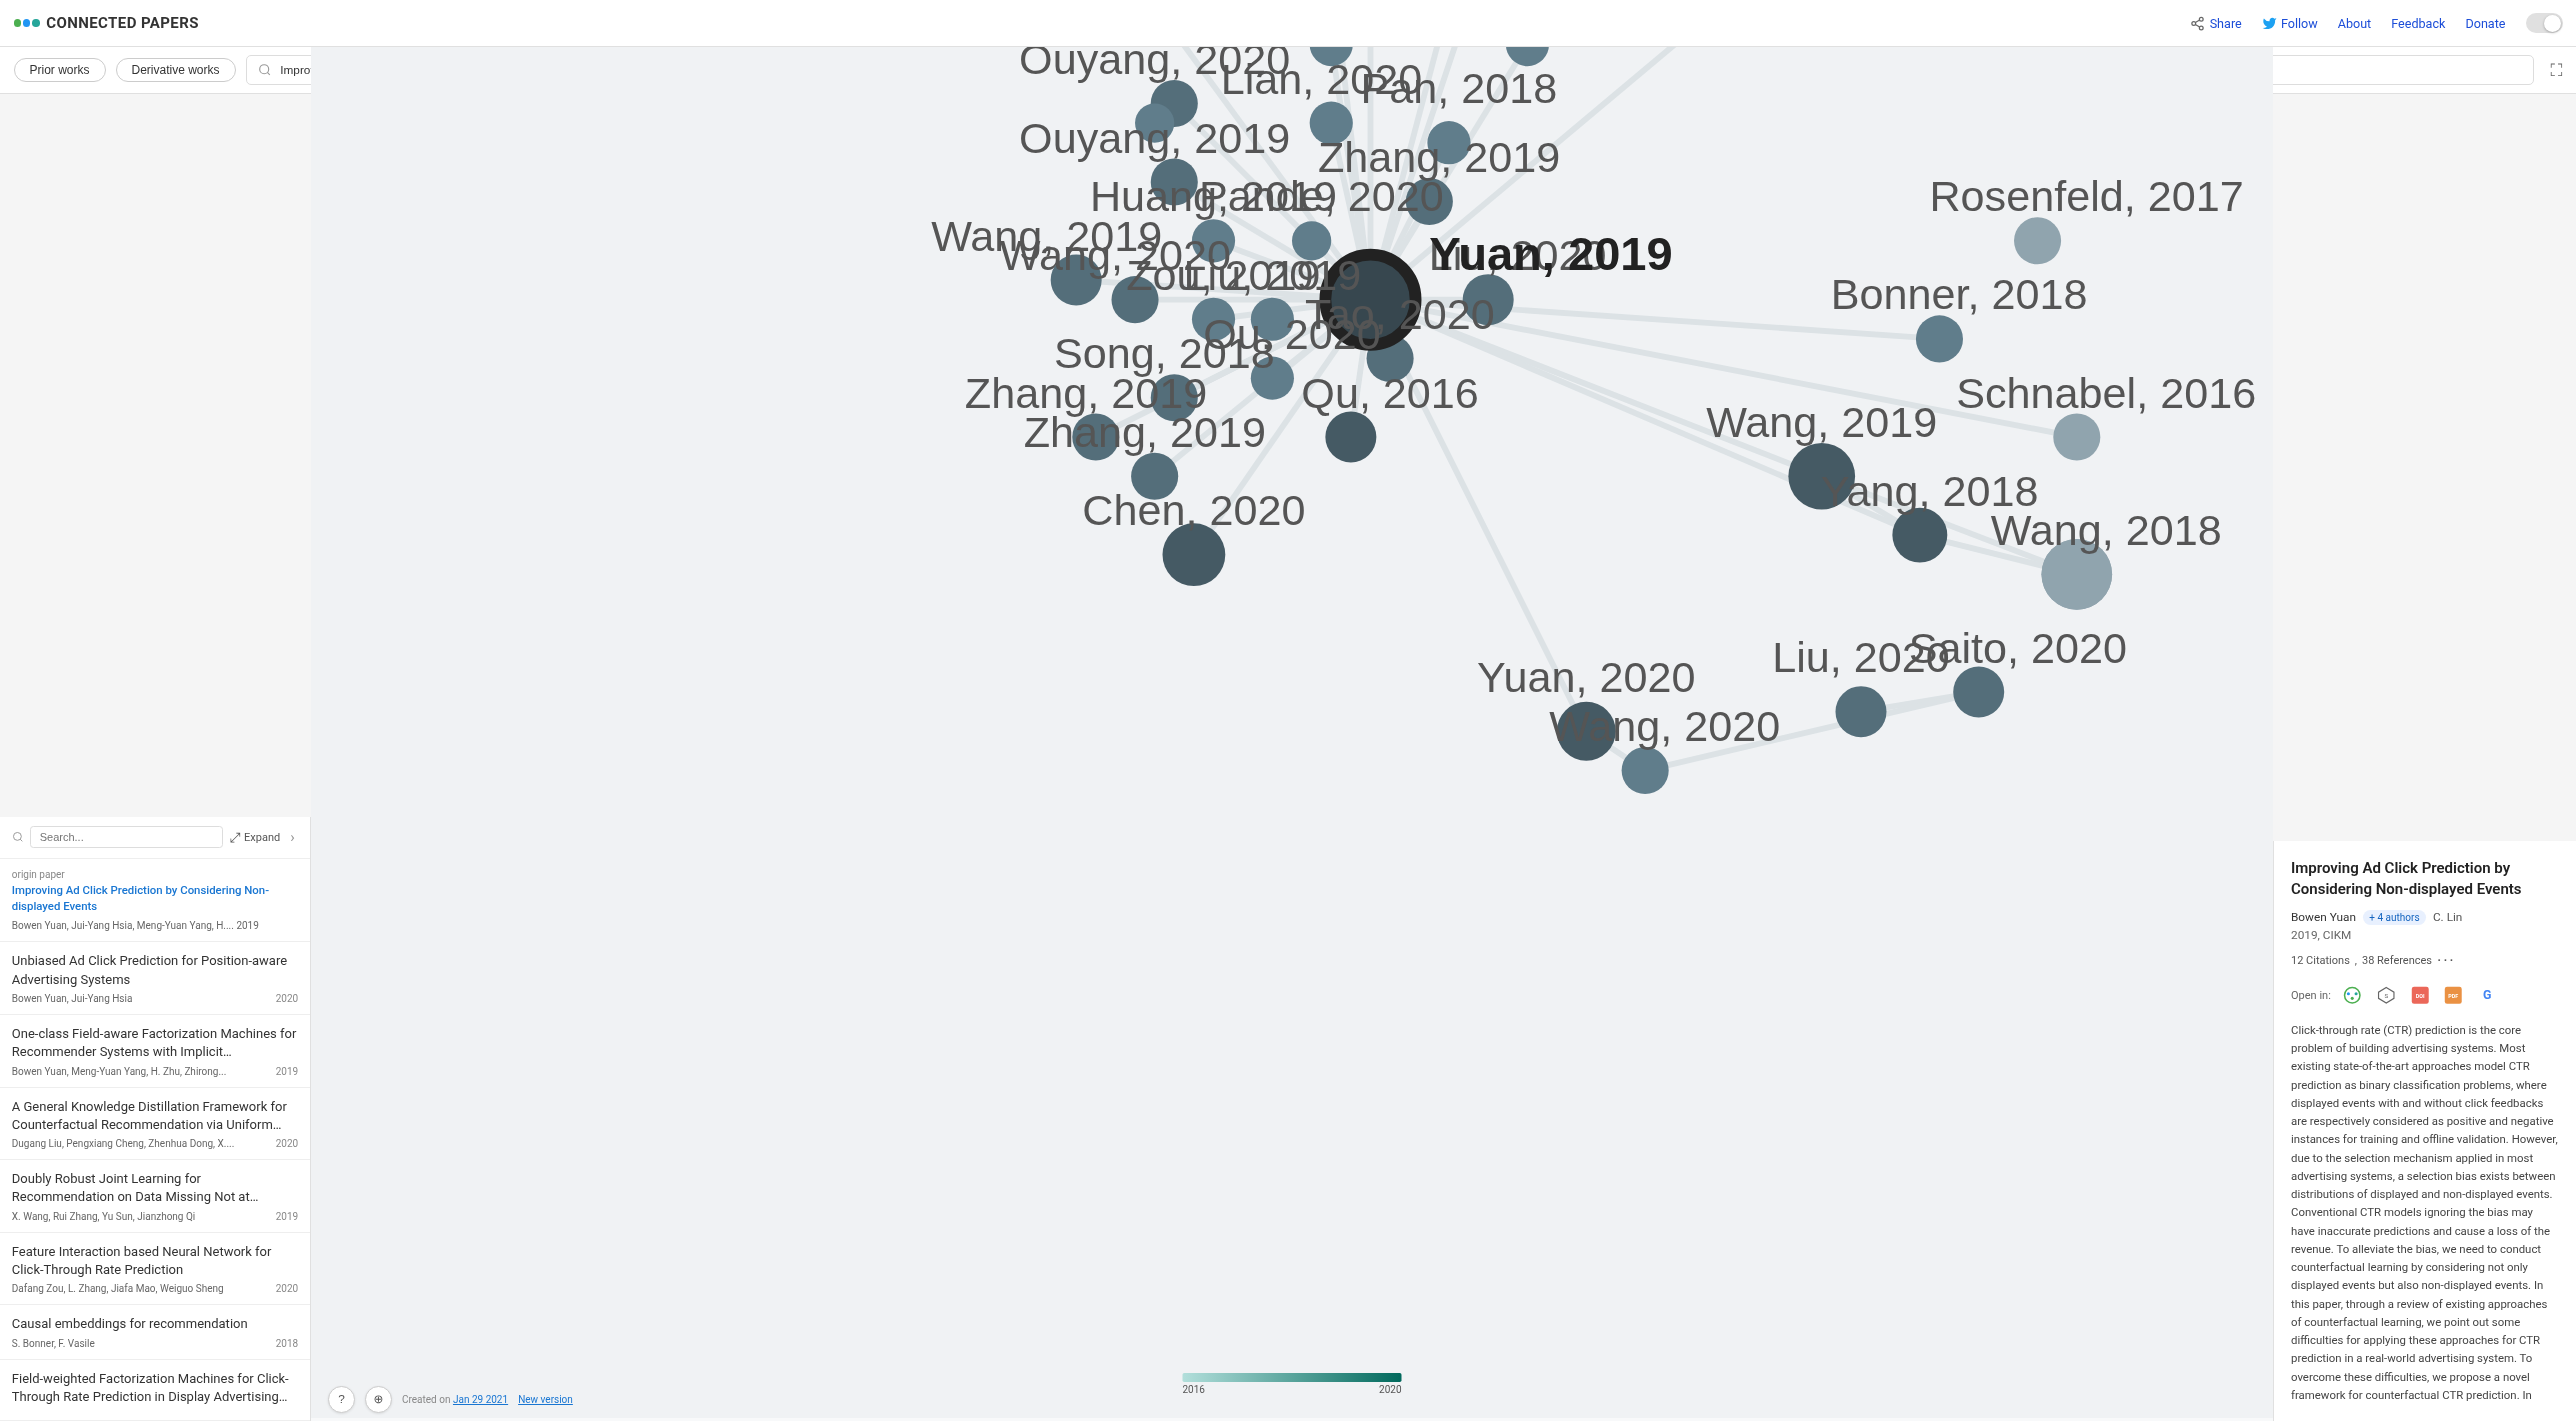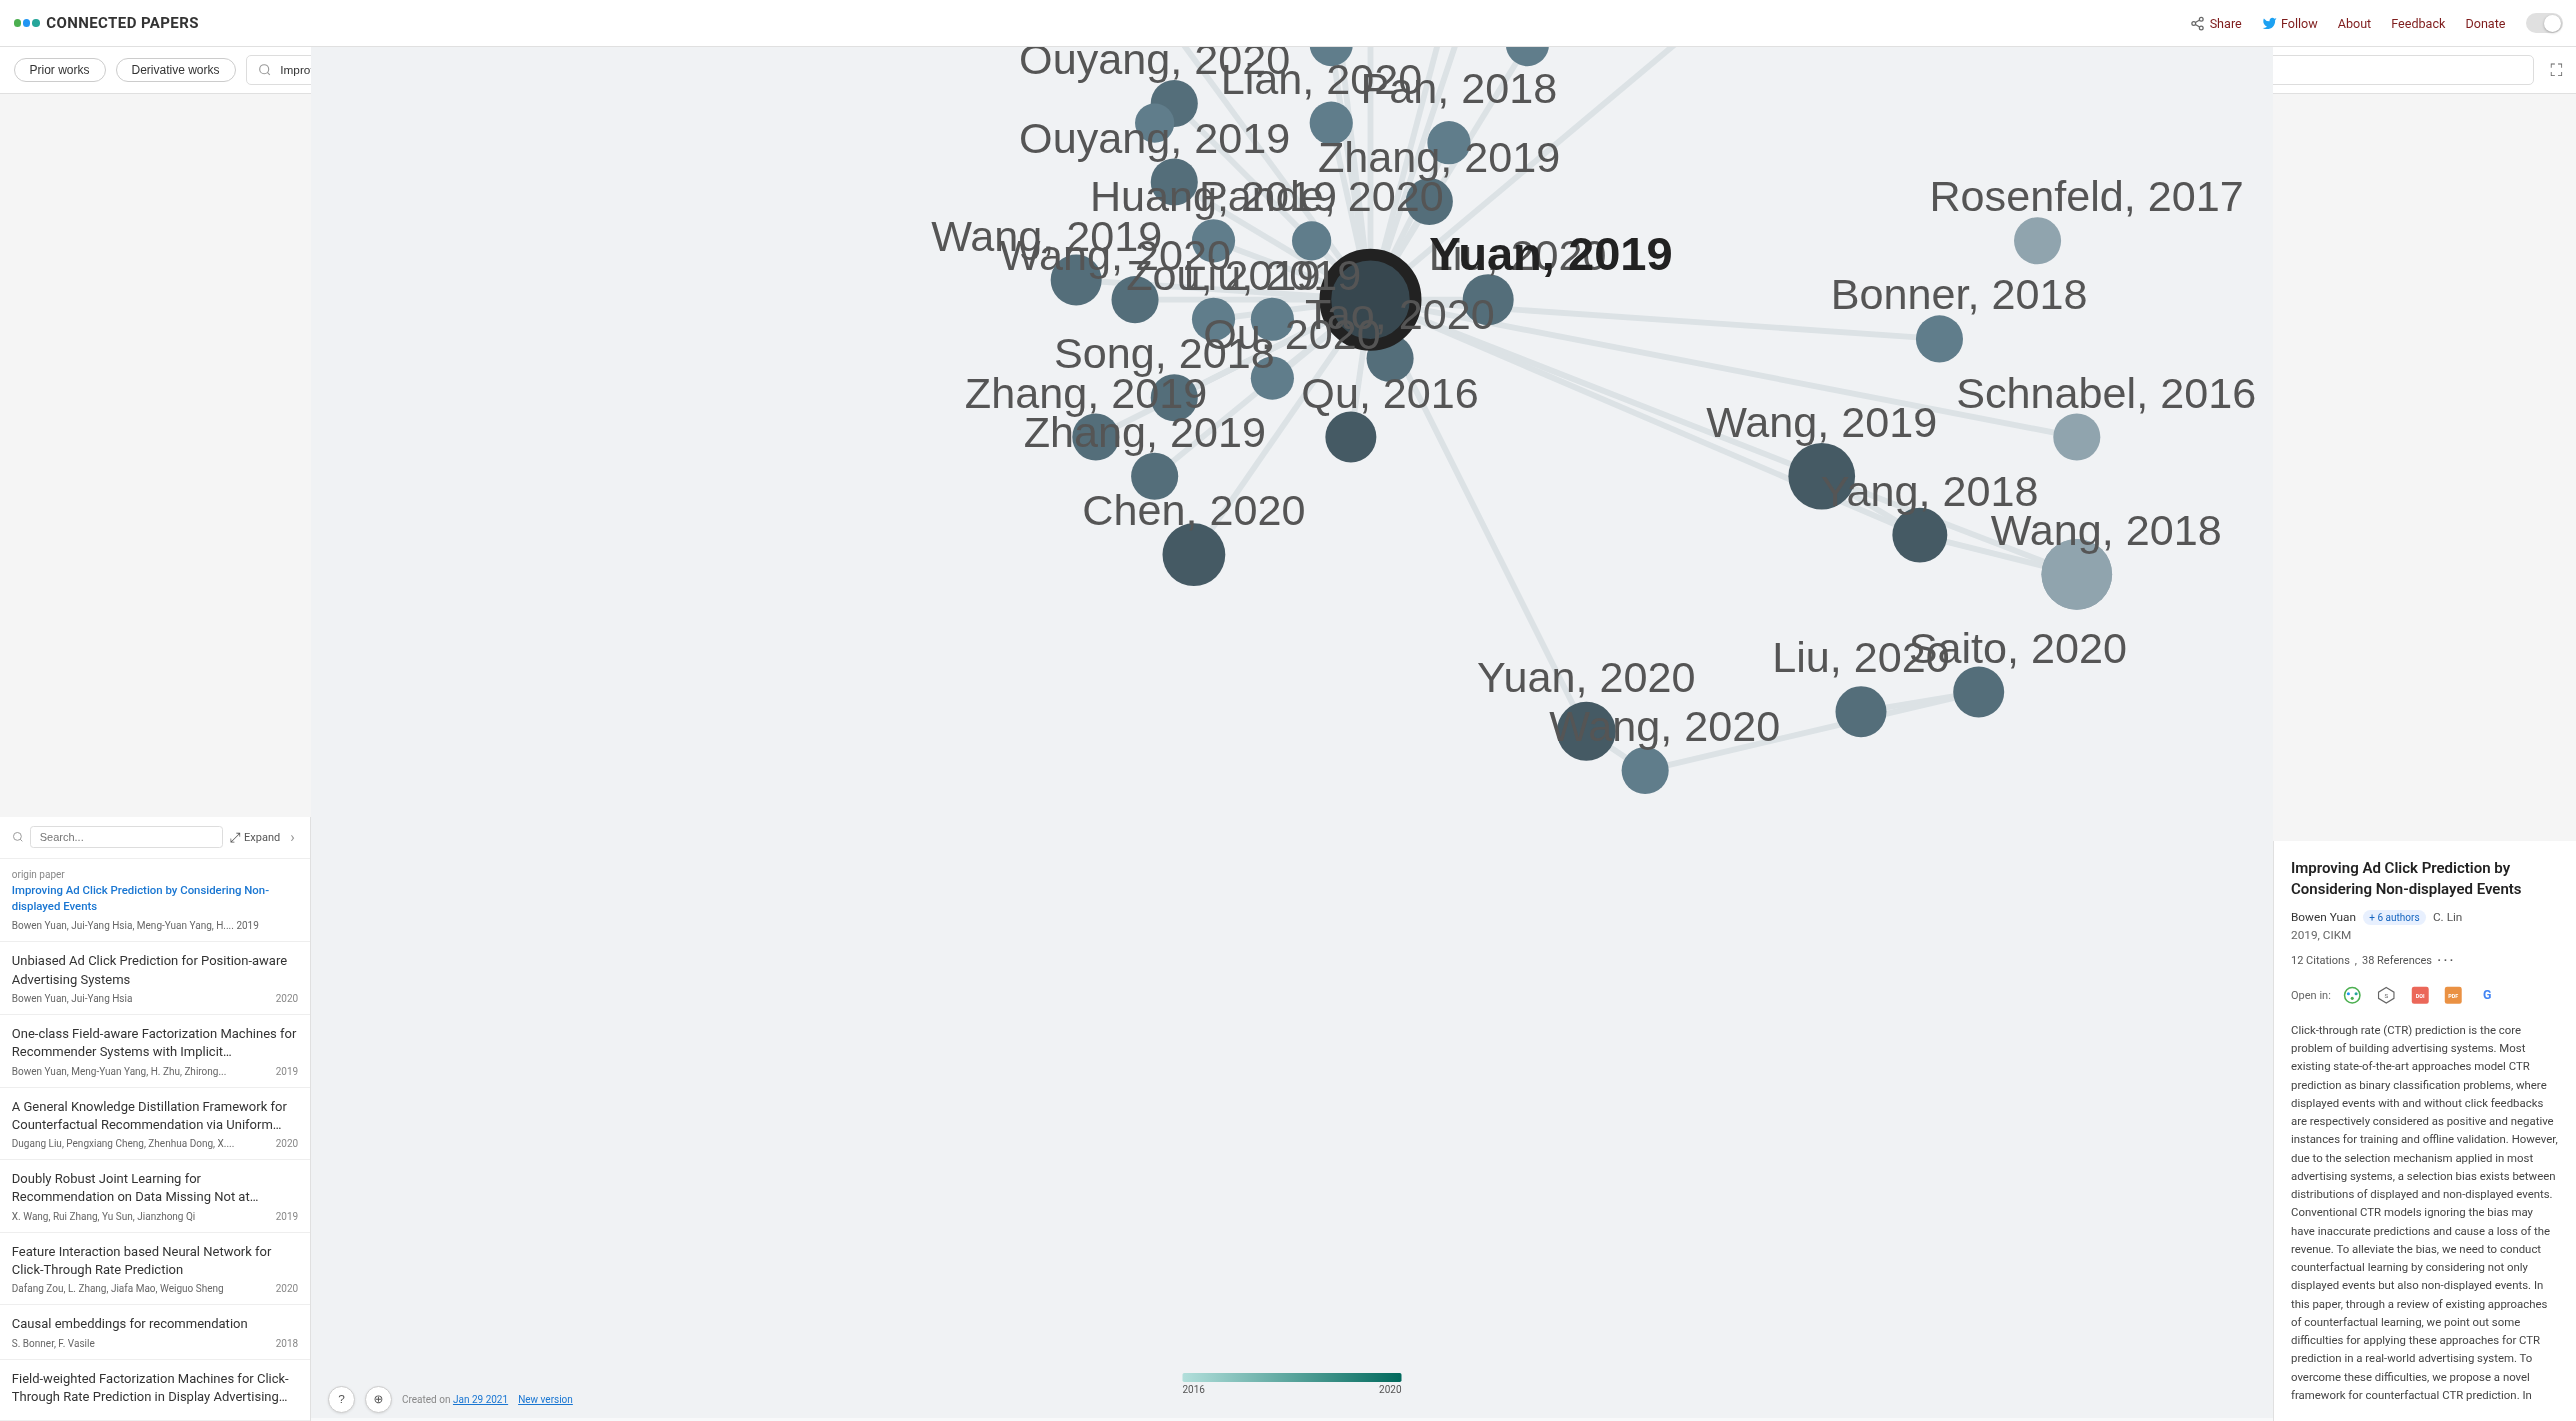--- a/index.html
+++ b/index.html
@@ -13,21 +13,21 @@
     }
     #header-left { display: flex; align-items: center; gap: 6.7px; }
     #logo-text { font-size: 15px; font-weight: 700; color: #333; letter-spacing: 0.4px; }
     #logo-icon { display: flex; gap: 1.7px; align-items: center; }
     .logo-dot { width: 7.6px; height: 7.6px; border-radius: 50%; }
     .logo-dot-green { background: #4caf50; }
     .logo-dot-blue { background: #2196f3; }
     .logo-dot-teal { background: #26a69a; }
 
     #header-nav { display: flex; align-items: center; gap: 20px; }
-    .nav-item { font-size: 12.6px; color: #7f1d1d; cursor: pointer; text-decoration: none; display: flex; align-items: flex-start; gap: 4.2px; }
+    .nav-item { font-size: 12.6px; color: #1d4ed8; cursor: pointer; text-decoration: none; display: flex; align-items: flex-start; gap: 4.2px; }
     .share-icon { width: 15px; height: 15px; }
     #theme-toggle { width: 37px; height: 20px; background: #e0e0e0; border-radius: 10px; cursor: pointer; position: relative; }
     #theme-toggle::after { content: ''; position: absolute; top: 1.7px; right: 1.7px; width: 17px; height: 17px; background: white; border-radius: 50%; box-shadow: 0 0.8px 2.5px rgba(0,0,0,0.3); }
 
     
     #search-row {
       display: flex; align-items: center; background: white; padding: 8.4px 13.5px; gap: 10px;
       border-bottom: 0.8px solid #e0e0e0;
     }
     .tab-btn {
@@ -384,21 +384,21 @@
       <button class="round-btn">⊕</button>
       <span id="created-label">Created on <a style="color:#1976d2;text-decoration:underline;cursor:pointer;font-size:10px;">Jan 29 2021</a></span>
       <a id="new-version-link" style="font-size:10px;color:#1976d2;cursor:pointer;text-decoration:underline;">New version</a>
     </div>
   </div>
 
   <div id="right-panel">
     <h2 id="paper-detail-title">Improving Ad Click Prediction by Considering Non-displayed Events</h2>
     <div id="paper-authors-row">
       <span class="author-name">Bowen Yuan</span>
-      <span class="authors-badge">+ 6 authors</span>
+      <span class="authors-badge">+ 4 authors</span>
       <span class="author-extra">C. Lin</span>
     </div>
     <div id="paper-venue">2019, CIKM</div>
     <div id="paper-stats">
       <span>12 Citations</span>
       <span>,</span>
       <span>38 References</span>
       <span class="more-btn">···</span>
     </div>
 

